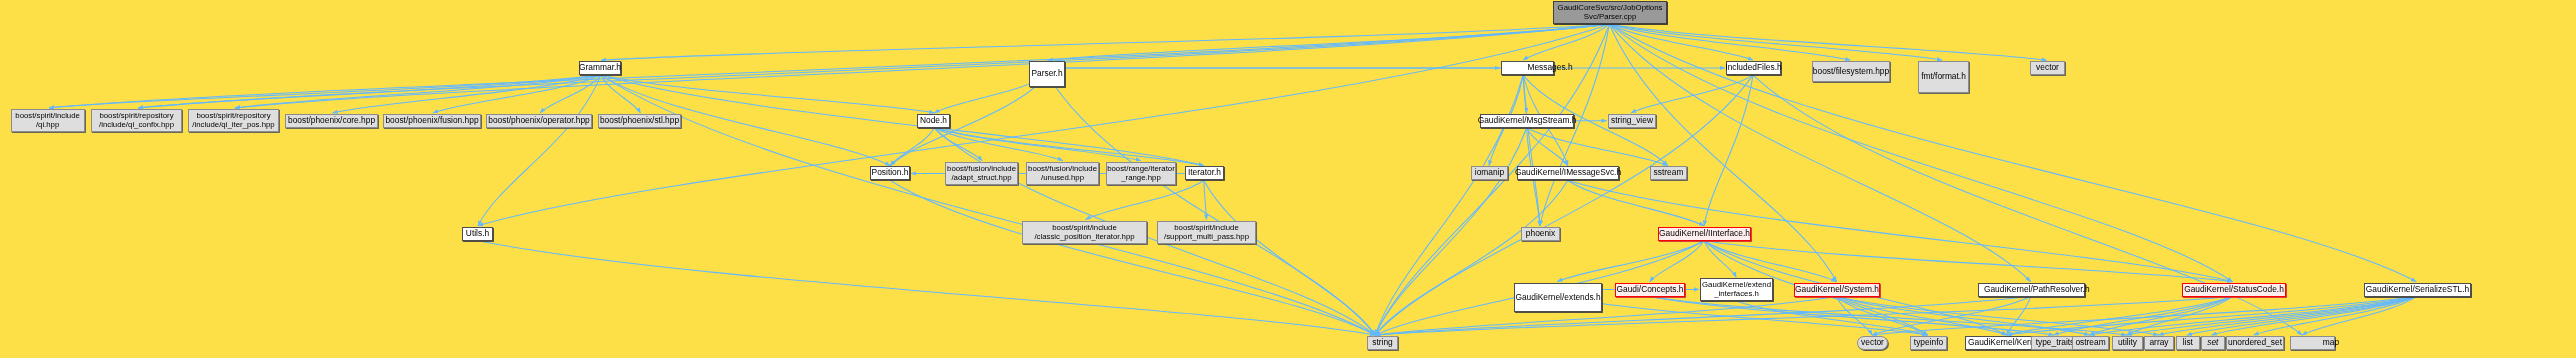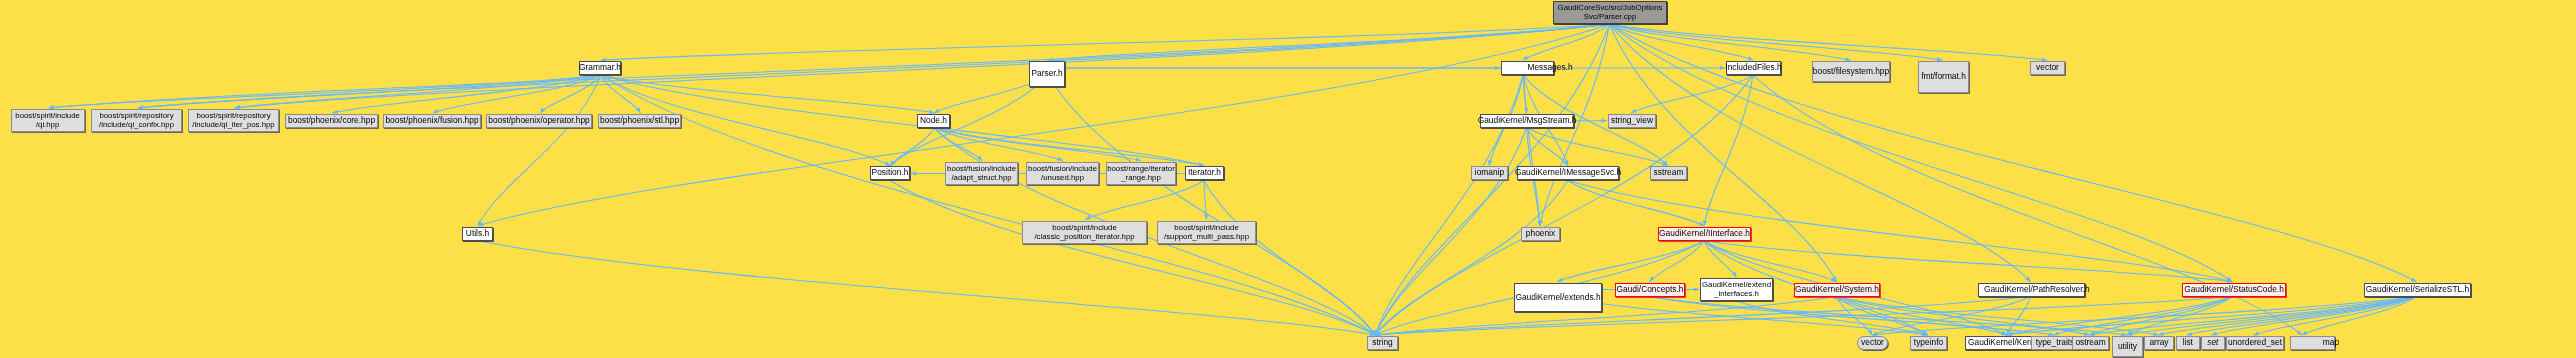--- a/index.html
+++ b/index.html
@@ -220,21 +220,21 @@
       <div class="node n-red" style="left: 1794px; top: 283px; width: 86px; height: 14.3px;">GaudiKernel/System.h</div>
       <div class="node n-white" style="left: 1978px; top: 283px; width: 107px; height: 14.3px; padding-left: 13px;">GaudiKernel/PathResolver.h</div>
       <div class="node n-red" style="left: 2182px; top: 283px; width: 104px; height: 14.3px;">GaudiKernel/StatusCode.h</div>
       <div class="node n-white" style="left: 2364px; top: 283px; width: 107px; height: 14.3px;">GaudiKernel/SerializeSTL.h</div>
       <div class="node n-grey" style="left: 1360px; top: 336px; width: 31px; height: 14.3px; margin-left: 7px;">string</div>
       <div class="node n-grey" style="left: 1857px; top: 336px; width: 31px; height: 14.3px; border-radius: 7px;">vector</div>
       <div class="node n-grey" style="left: 1910px; top: 336px; width: 37px; height: 14.3px;">typeinfo</div>
       <div class="node n-white" style="left: 1965px; top: 336px; width: 86px; height: 14.3px;">GaudiKernel/Kernel.h</div>
       <div class="node n-grey" style="left: 2031px; top: 336px; width: 48px; height: 14.3px;">type_traits</div>
       <div class="node n-grey" style="left: 2072px; top: 336px; width: 37px; height: 14.3px;">ostream</div>
-      <div class="node n-grey" style="left: 2112px; top: 336px; width: 31px; height: 21px;">utility</div>
+      <div class="node n-grey" style="left: 2112px; top: 336px; width: 31px; height: 14px;">utility</div>
       <div class="node n-grey" style="left: 2144px; top: 336px; width: 30px; height: 14.3px;">array</div>
       <div class="node n-grey" style="left: 2176px; top: 336px; width: 23.6px; height: 14.3px;">list</div>
       <div class="node n-grey" style="left: 2201px; top: 336px; width: 23.6px; height: 14.3px; font-style: italic;">set</div>
       <div class="node n-grey" style="left: 2226px; top: 336px; width: 58px; height: 14.3px;">unordered_set</div>
       <div class="node n-grey" style="left: 2290px; top: 336px; width: 26px; height: 14.3px; padding-left: 40px;">map</div>
     </div>
 </div>
 
 
 </body></html>

